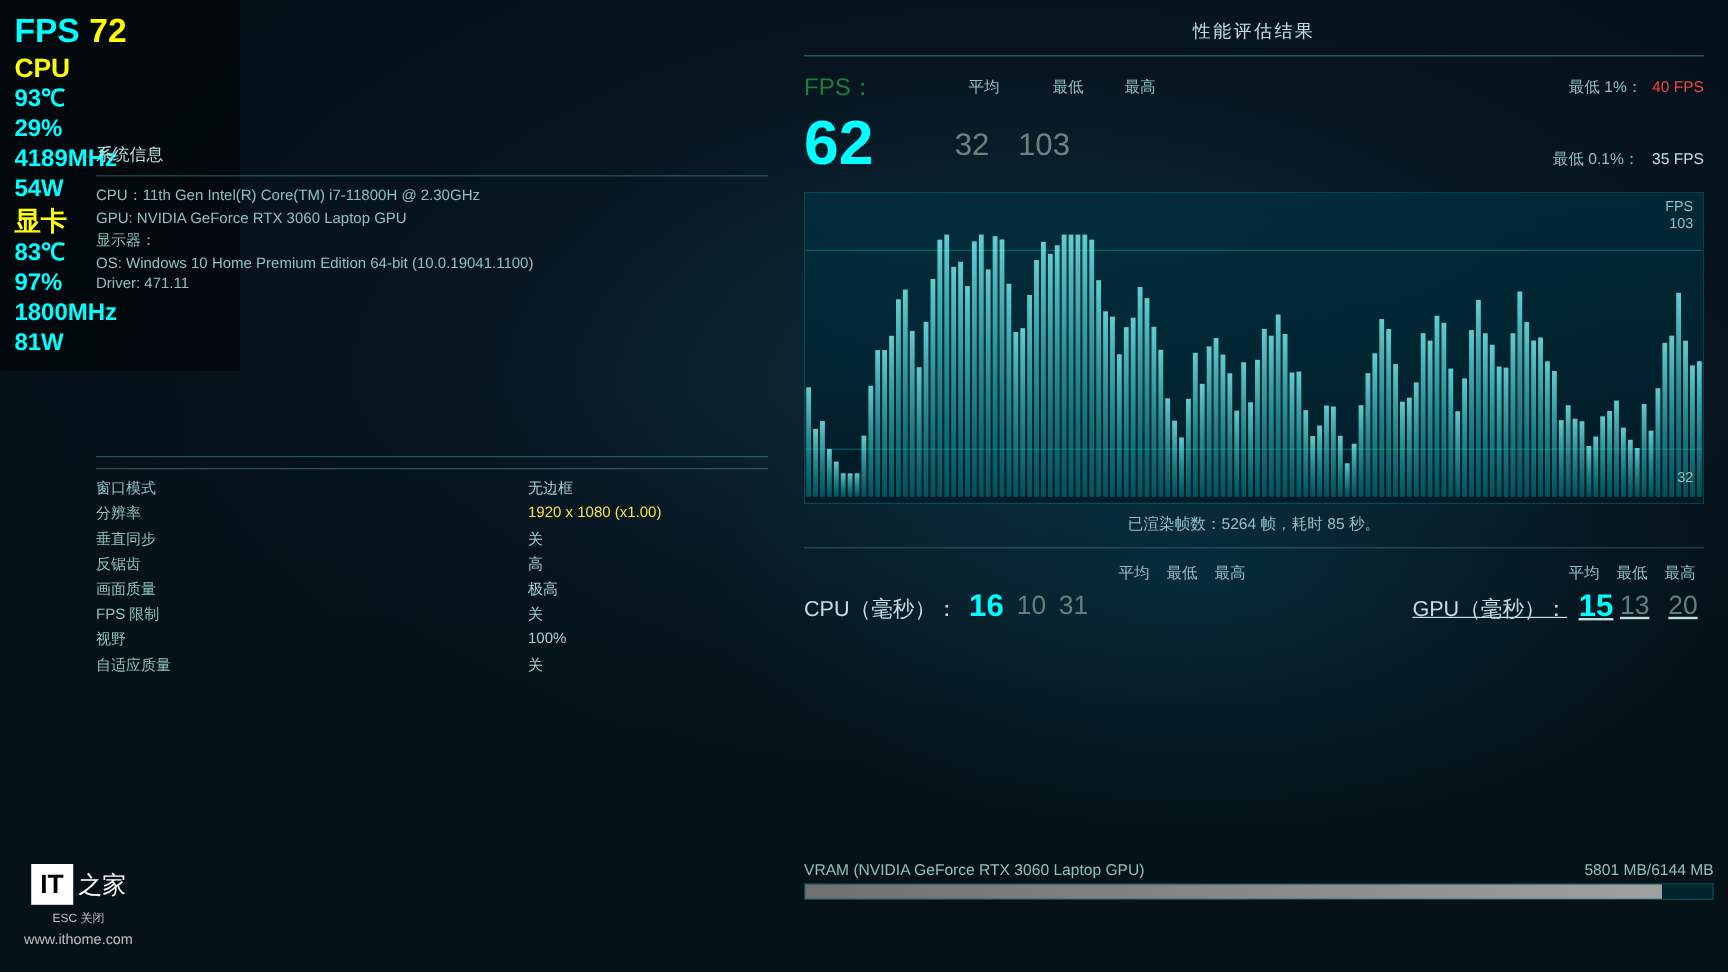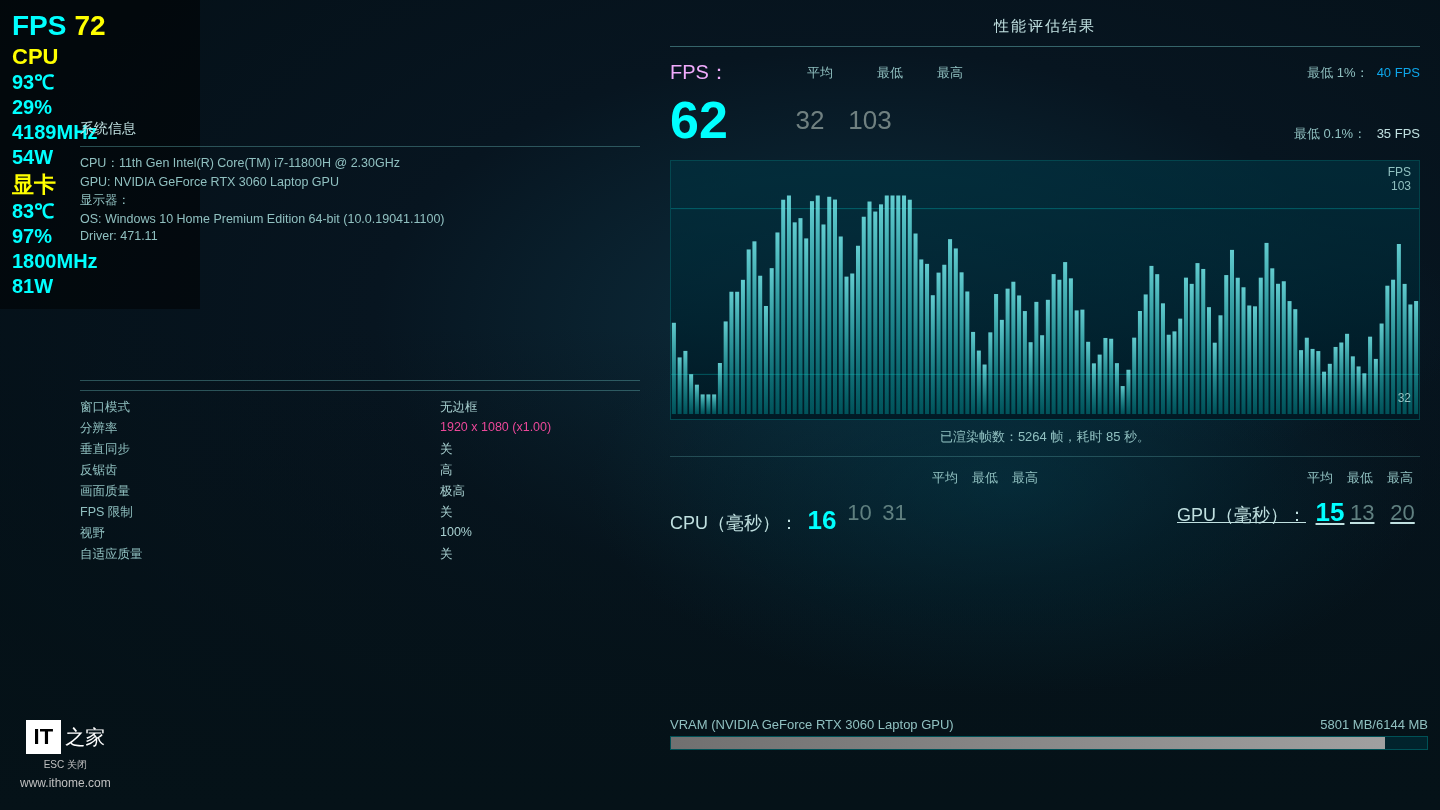--- a/index.html
+++ b/index.html
@@ -286,26 +286,26 @@
 
 <div class="settings-panel">
   <div class="settings-divider"></div>
 </div>
 
 <div class="perf-panel">
   <div class="perf-title">性能评估结果</div>
   <div class="perf-divider"></div>
 
   <div style="display:flex; align-items:center; margin-bottom:4px;">
-    <span style="color:#f0abfc; font-size:20px; min-width:80px;">FPS：</span>
+    <span style="color:#15803d; font-size:20px; min-width:80px;">FPS：</span>
     <span style="color:#90c0c0; font-size:13px; min-width:80px; text-align:center; margin-left:30px;">平均</span>
     <span style="color:#90c0c0; font-size:13px; min-width:60px; text-align:center;">最低</span>
     <span style="color:#90c0c0; font-size:13px; min-width:60px; text-align:center;">最高</span>
     <span style="color:#90c0c0; font-size:13px; margin-left:auto;">最低 1%：</span>
-    <span style="color:#0ea5e9; font-size:13px; margin-left:8px;">40 FPS</span>
+    <span style="color:#ef4444; font-size:13px; margin-left:8px;">40 FPS</span>
   </div>
 
   <div style="display:flex; align-items:baseline; margin-bottom:10px;">
     <span style="color:#00ffff; font-size:52px; font-weight:bold; min-width:100px;">62</span>
     <span style="color:#708080; font-size:26px; min-width:60px; text-align:center; margin-left:10px; align-self:center;">32</span>
     <span style="color:#708080; font-size:26px; min-width:60px; text-align:center; align-self:center;">103</span>
     <div style="margin-left:auto; text-align:center; line-height:1.8;">
       <div>
         <span style="color:#90c0c0; font-size:13px;">最低 0.1%：</span>
         <span style="color:#c0e0e0; font-size:13px; margin-left:6px;">35 FPS</span>
@@ -491,21 +491,21 @@
       <span style="color:#90c0c0; font-size:13px; min-width:40px; text-align:center;">平均</span>
       <span style="color:#90c0c0; font-size:13px; min-width:40px; text-align:center;">最低</span>
       <span style="color:#90c0c0; font-size:13px; min-width:40px; text-align:center;">最高</span>
     </div>
   </div>
 
   <div style="display:flex; align-items:center;gap:11px;">
 
     <div style="flex:1; display:flex; align-items:baseline;">
       <span style="color:#c0e0e0; font-size:18px; white-space:nowrap;">CPU（毫秒）：</span>
-      <span style="color:#00ffff; font-size:26px; font-weight:bold; min-width:40px; text-align:center; margin-left:4px;margin-top:16px;">16</span>
+      <span style="color:#00ffff; font-size:26px; font-weight:bold; min-width:40px; text-align:center; margin-left:4px;">16</span>
       <span style="color:#608080; font-size:22px; min-width:35px; text-align:center; align-self:center;">10</span>
       <span style="color:#608080; font-size:22px; min-width:35px; text-align:center; align-self:center;">31</span>
     </div>
 
     <div style="flex:1; display:flex; align-items:baseline; justify-content:flex-end;text-decoration:underline;">
       <span style="color:#c0e0e0; font-size:18px; white-space:nowrap;">GPU（毫秒）：</span>
       <span style="color:#00ffff; font-size:26px; font-weight:bold; min-width:40px; text-align:center; margin-left:4px;">15</span>
       <span style="color:#608080; font-size:22px; min-width:35px; align-self:center;">13</span>
       <span style="color:#608080; font-size:22px; min-width:35px; text-align:center; align-self:center;">20</span>
     </div>
@@ -513,21 +513,21 @@
 </div>
 
 <div class="settings-panel" id="settings-rows-container" style="top:390px;">
 <div style="height: 1px; background: rgba(100, 180, 180, 0.4); margin-bottom: 8px;"></div>
     <div style="display: flex; justify-content: space-between; margin-bottom: 4px; color: rgb(144, 192, 192); font-size: 12.5px; align-items: center;">
       <span>窗口模式</span>
       <span style="color:#a8d0d0; min-width:200px;">无边框</span>
     </div>
     <div style="display: flex; justify-content: space-between; margin-bottom: 4px; color: rgb(144, 192, 192); font-size: 12.5px;">
       <span>分辨率</span>
-      <span style="color:#ec4899; min-width:200px;">1920 x 1080 (x1.00)</span>
+      <span style="color:#fde047; min-width:200px;">1920 x 1080 (x1.00)</span>
     </div>
     <div style="display: flex; justify-content: space-between; margin-bottom: 4px; color: rgb(144, 192, 192); font-size: 12.5px;">
       <span>垂直同步</span>
       <span style="color:#a8d0d0; min-width:200px;">关</span>
     </div>
     <div style="display: flex; justify-content: space-between; margin-bottom: 4px; color: rgb(144, 192, 192); font-size: 12.5px;">
       <span>反锯齿</span>
       <span style="color:#a8d0d0; min-width:200px;">高</span>
     </div>
     <div style="display: flex; justify-content: space-between; margin-bottom: 4px; color: rgb(144, 192, 192); font-size: 12.5px;">

